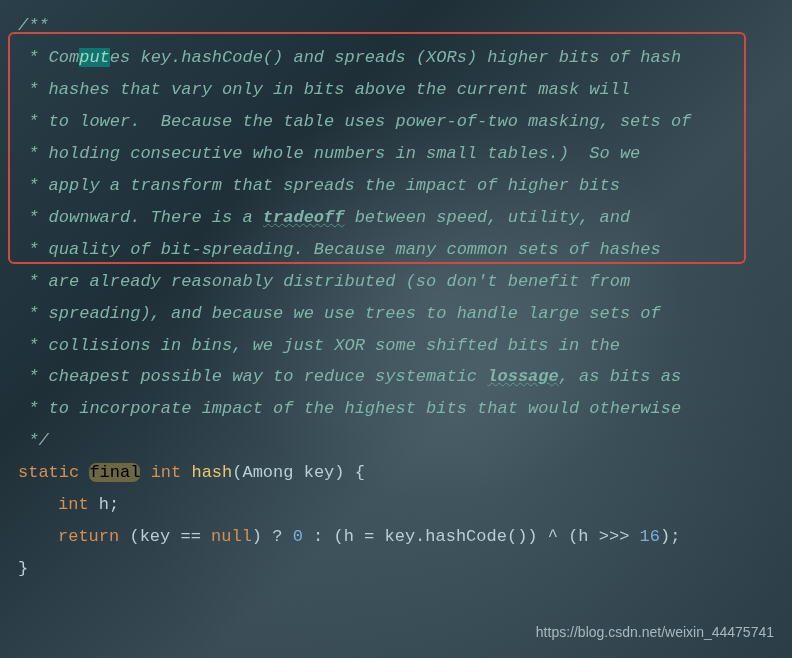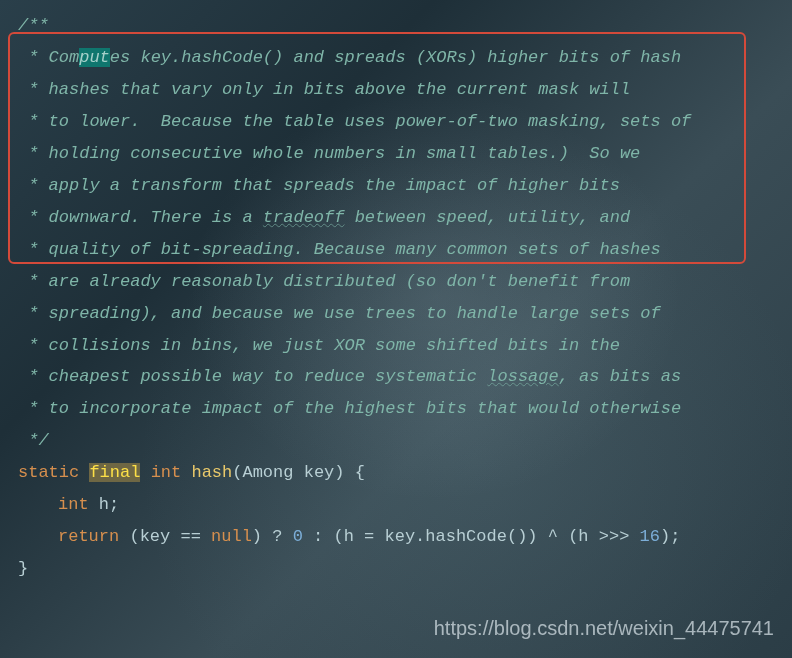--- a/index.html
+++ b/index.html
@@ -57,44 +57,46 @@
     }
     .number {
       color: #7caed8;
     }
     .highlight-green {
       background-color: #0f766e;
       color: #a5d0ca;
     }
     .highlight-yellow {
       background-color: #6e6744;
-      color: #fde047;
+      color: #000000;
+      border-radius: 7px;
     }
     .red-box {
       position: absolute;
       top: 32px;
       left: 8px;
       right: 46px;
       height: 232px;
       border: 2px solid #d44a3a;
       border-radius: 6px;
       pointer-events: none;
       z-index: 2;
     }
     .wavy {
       text-decoration: underline wavy rgba(127,181,168,0.6);
       text-decoration-thickness: 1px;
+      font-weight: bold;
     }
     .watermark {
       position: absolute;
       bottom: 18px;
       right: 18px;
       color: rgba(210,220,225,0.75);
       font-family: Arial, sans-serif;
-      font-size: 20px;
+      font-size: 14px;
       font-style: normal;
       z-index: 3;
     }
     .indent1 {
       padding-left: 40px;
     }
     .line {
       white-space: pre;
     }
   </style>

